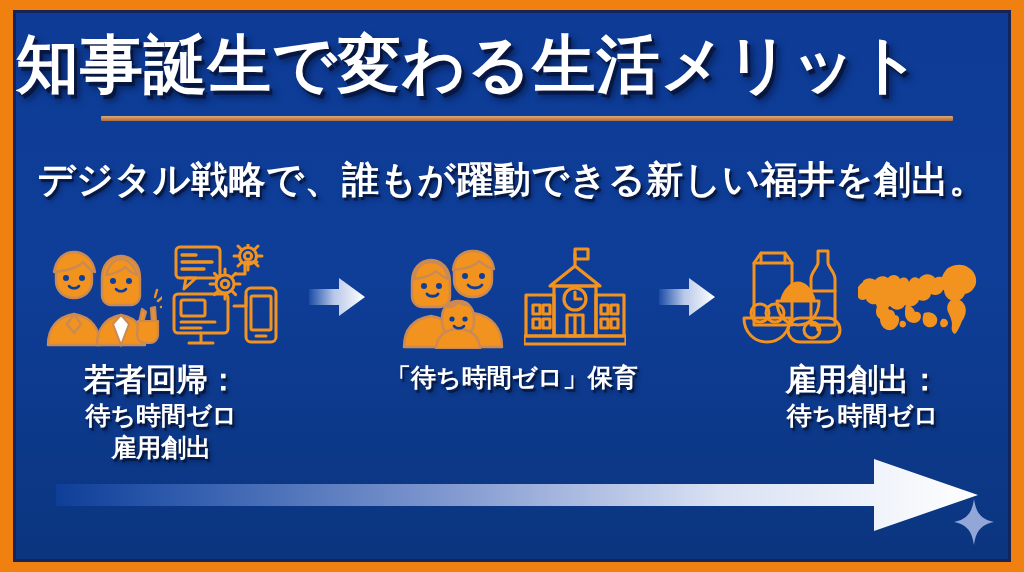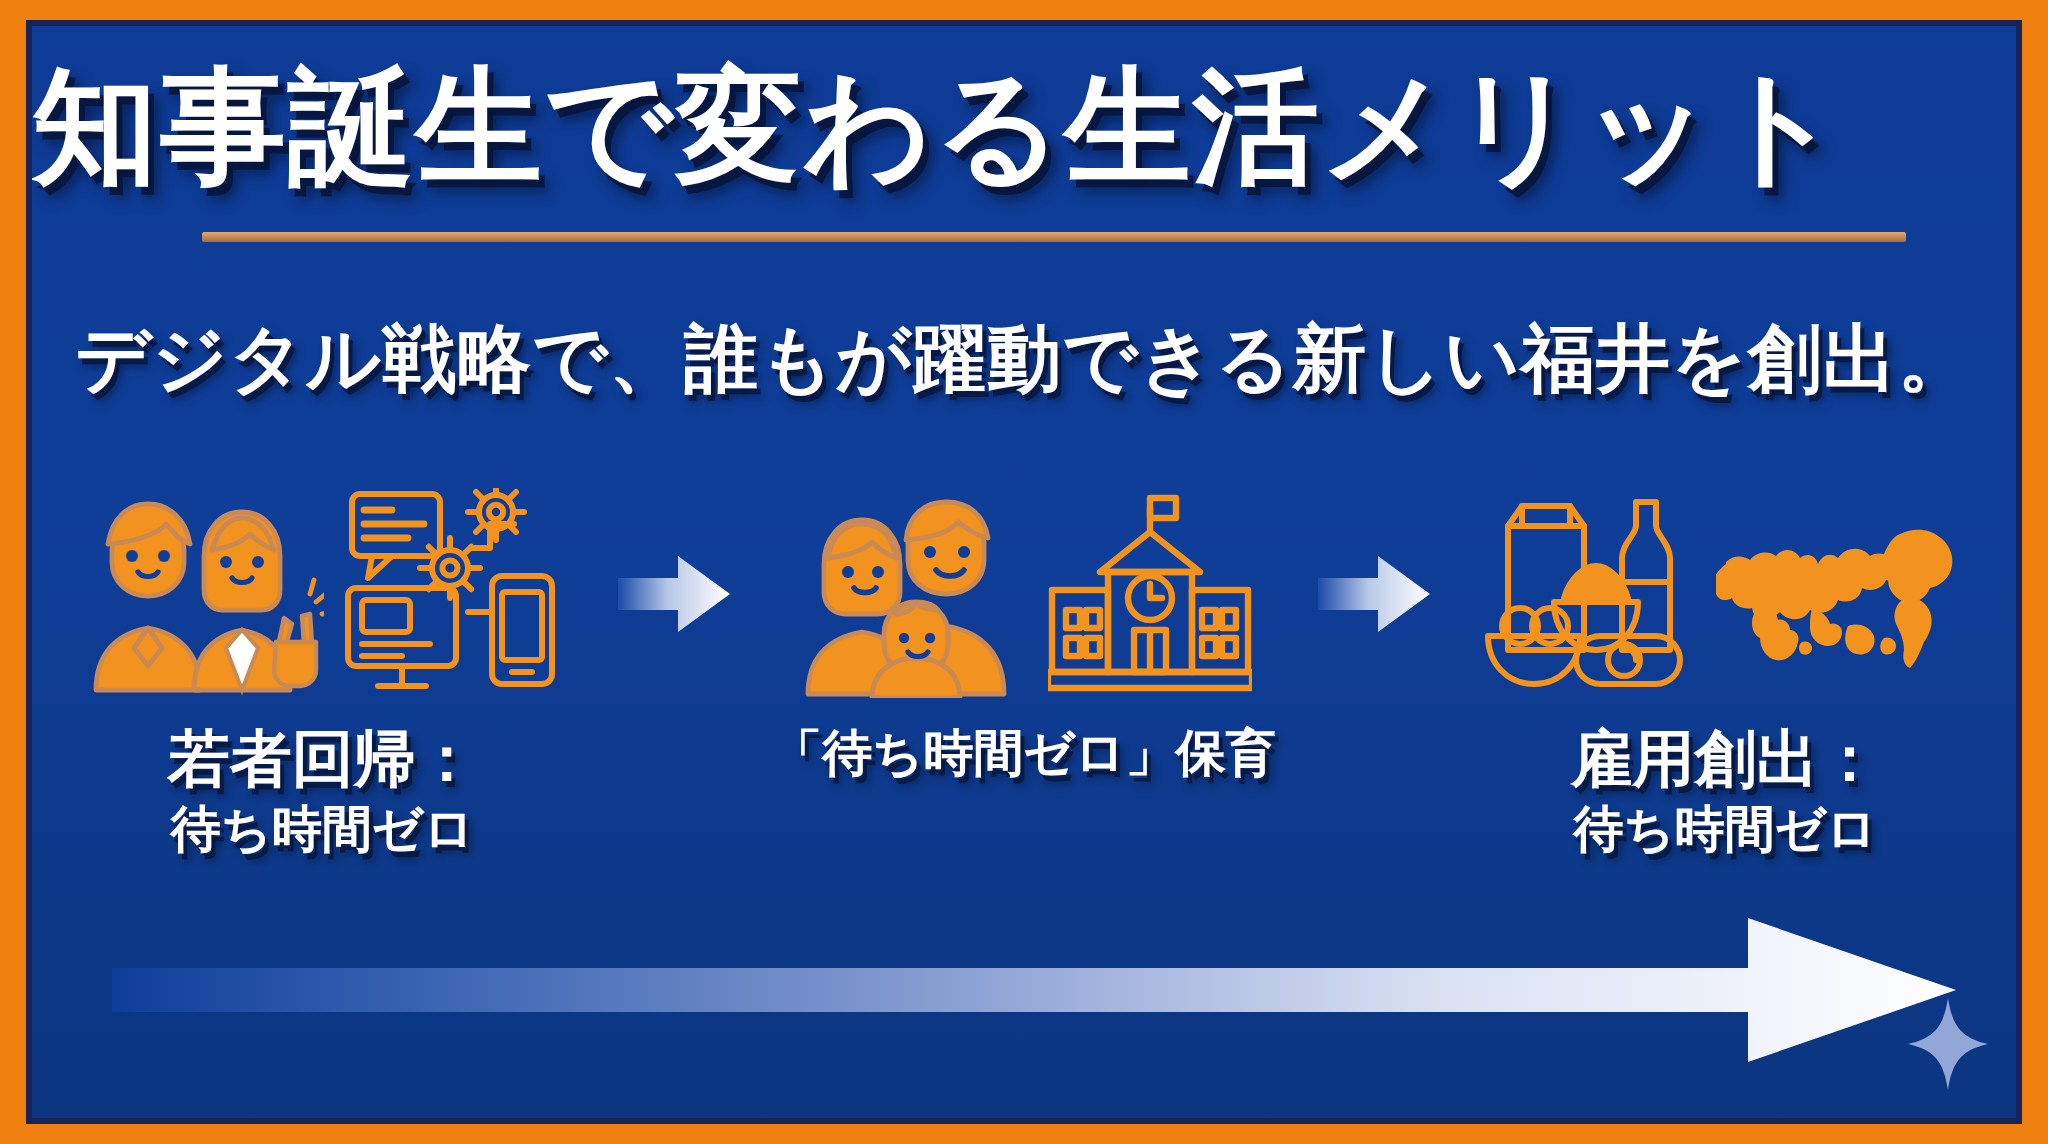--- a/index.html
+++ b/index.html
@@ -255,20 +255,21 @@
               <rect x="76" y="44" width="30" height="54" rx="5"></rect>
               <rect x="81" y="52" width="20" height="34" rx="1.5"></rect>
               <path d="M86 92h10"></path>
             </g>
           </svg>
         </div>
 
         <div class="caption">
           <div class="cap-head">若者回帰：</div>
           <div class="cap-sub">待ち時間ゼロ</div>
+          <div class="cap-sub">雇用創出</div>
         </div>
       </div>
 
       <div class="arrow-gap">
         <svg width="56" height="42" viewBox="0 0 56 42">
           <defs>
             <linearGradient id="agrad1" x1="0" y1="0" x2="1" y2="0">
               <stop offset="0%" stop-color="#1b4ba8"></stop>
               <stop offset="45%" stop-color="#b9c8e8"></stop>
               <stop offset="100%" stop-color="#ffffff"></stop>

